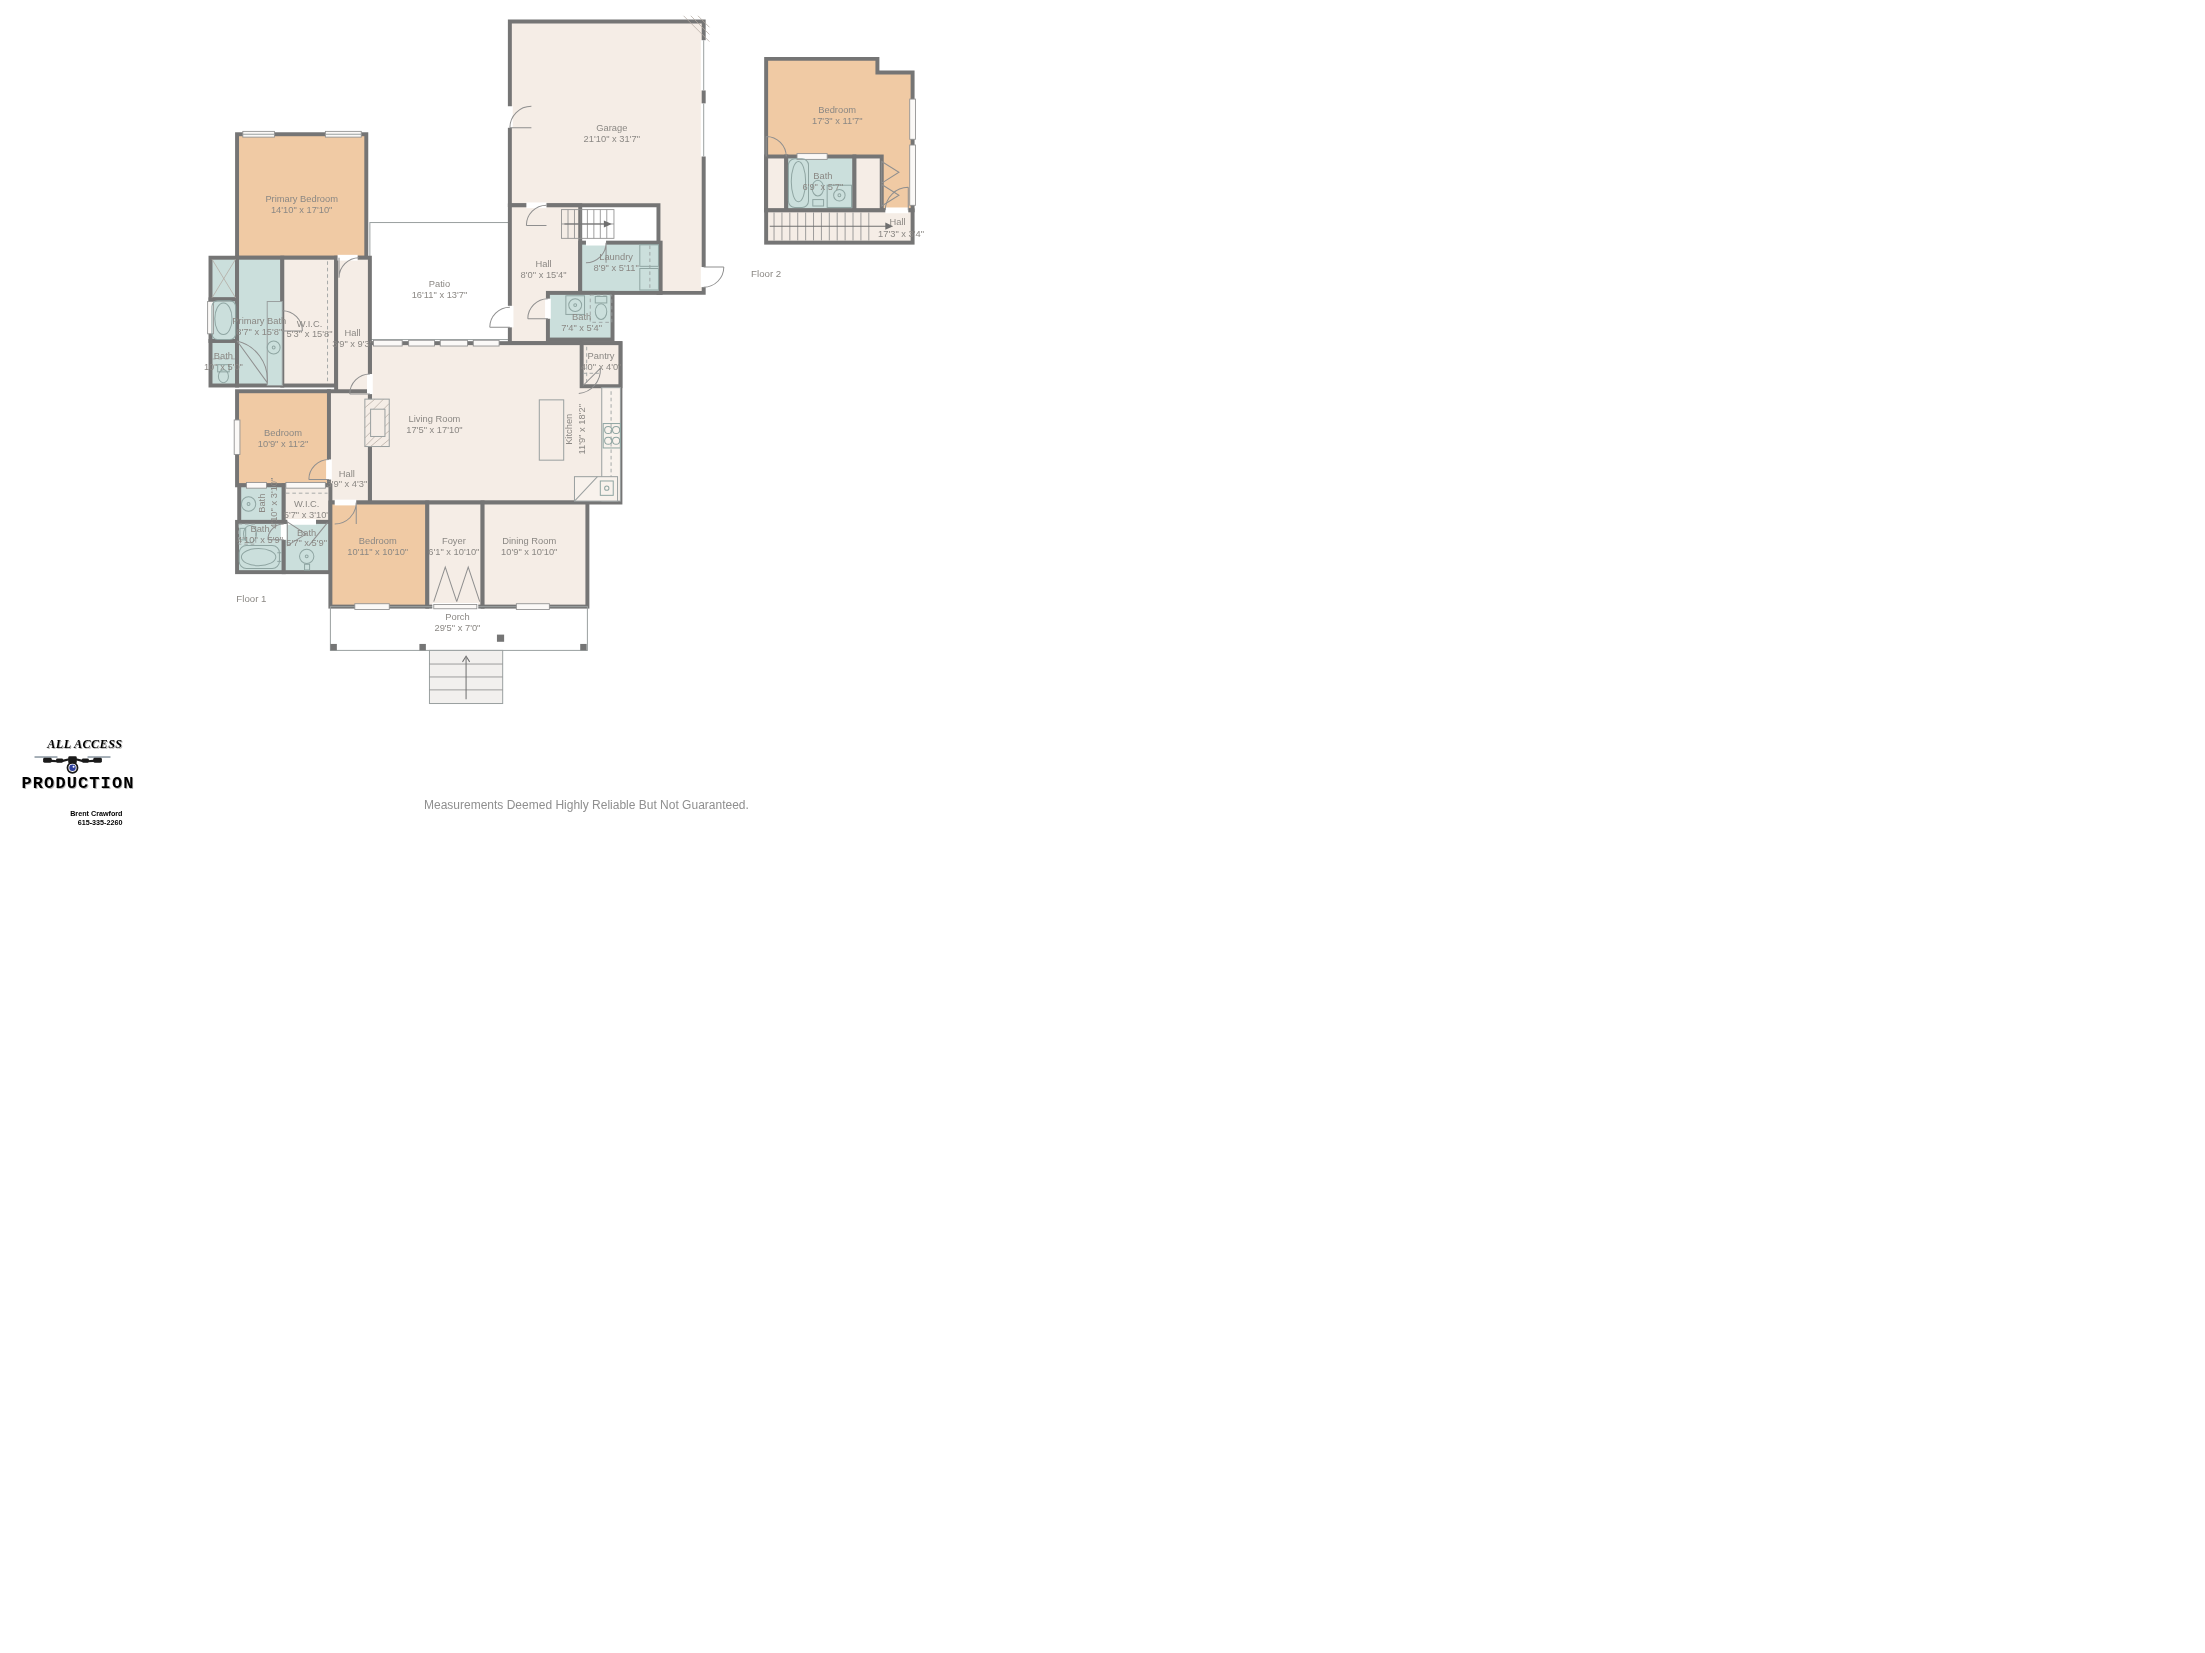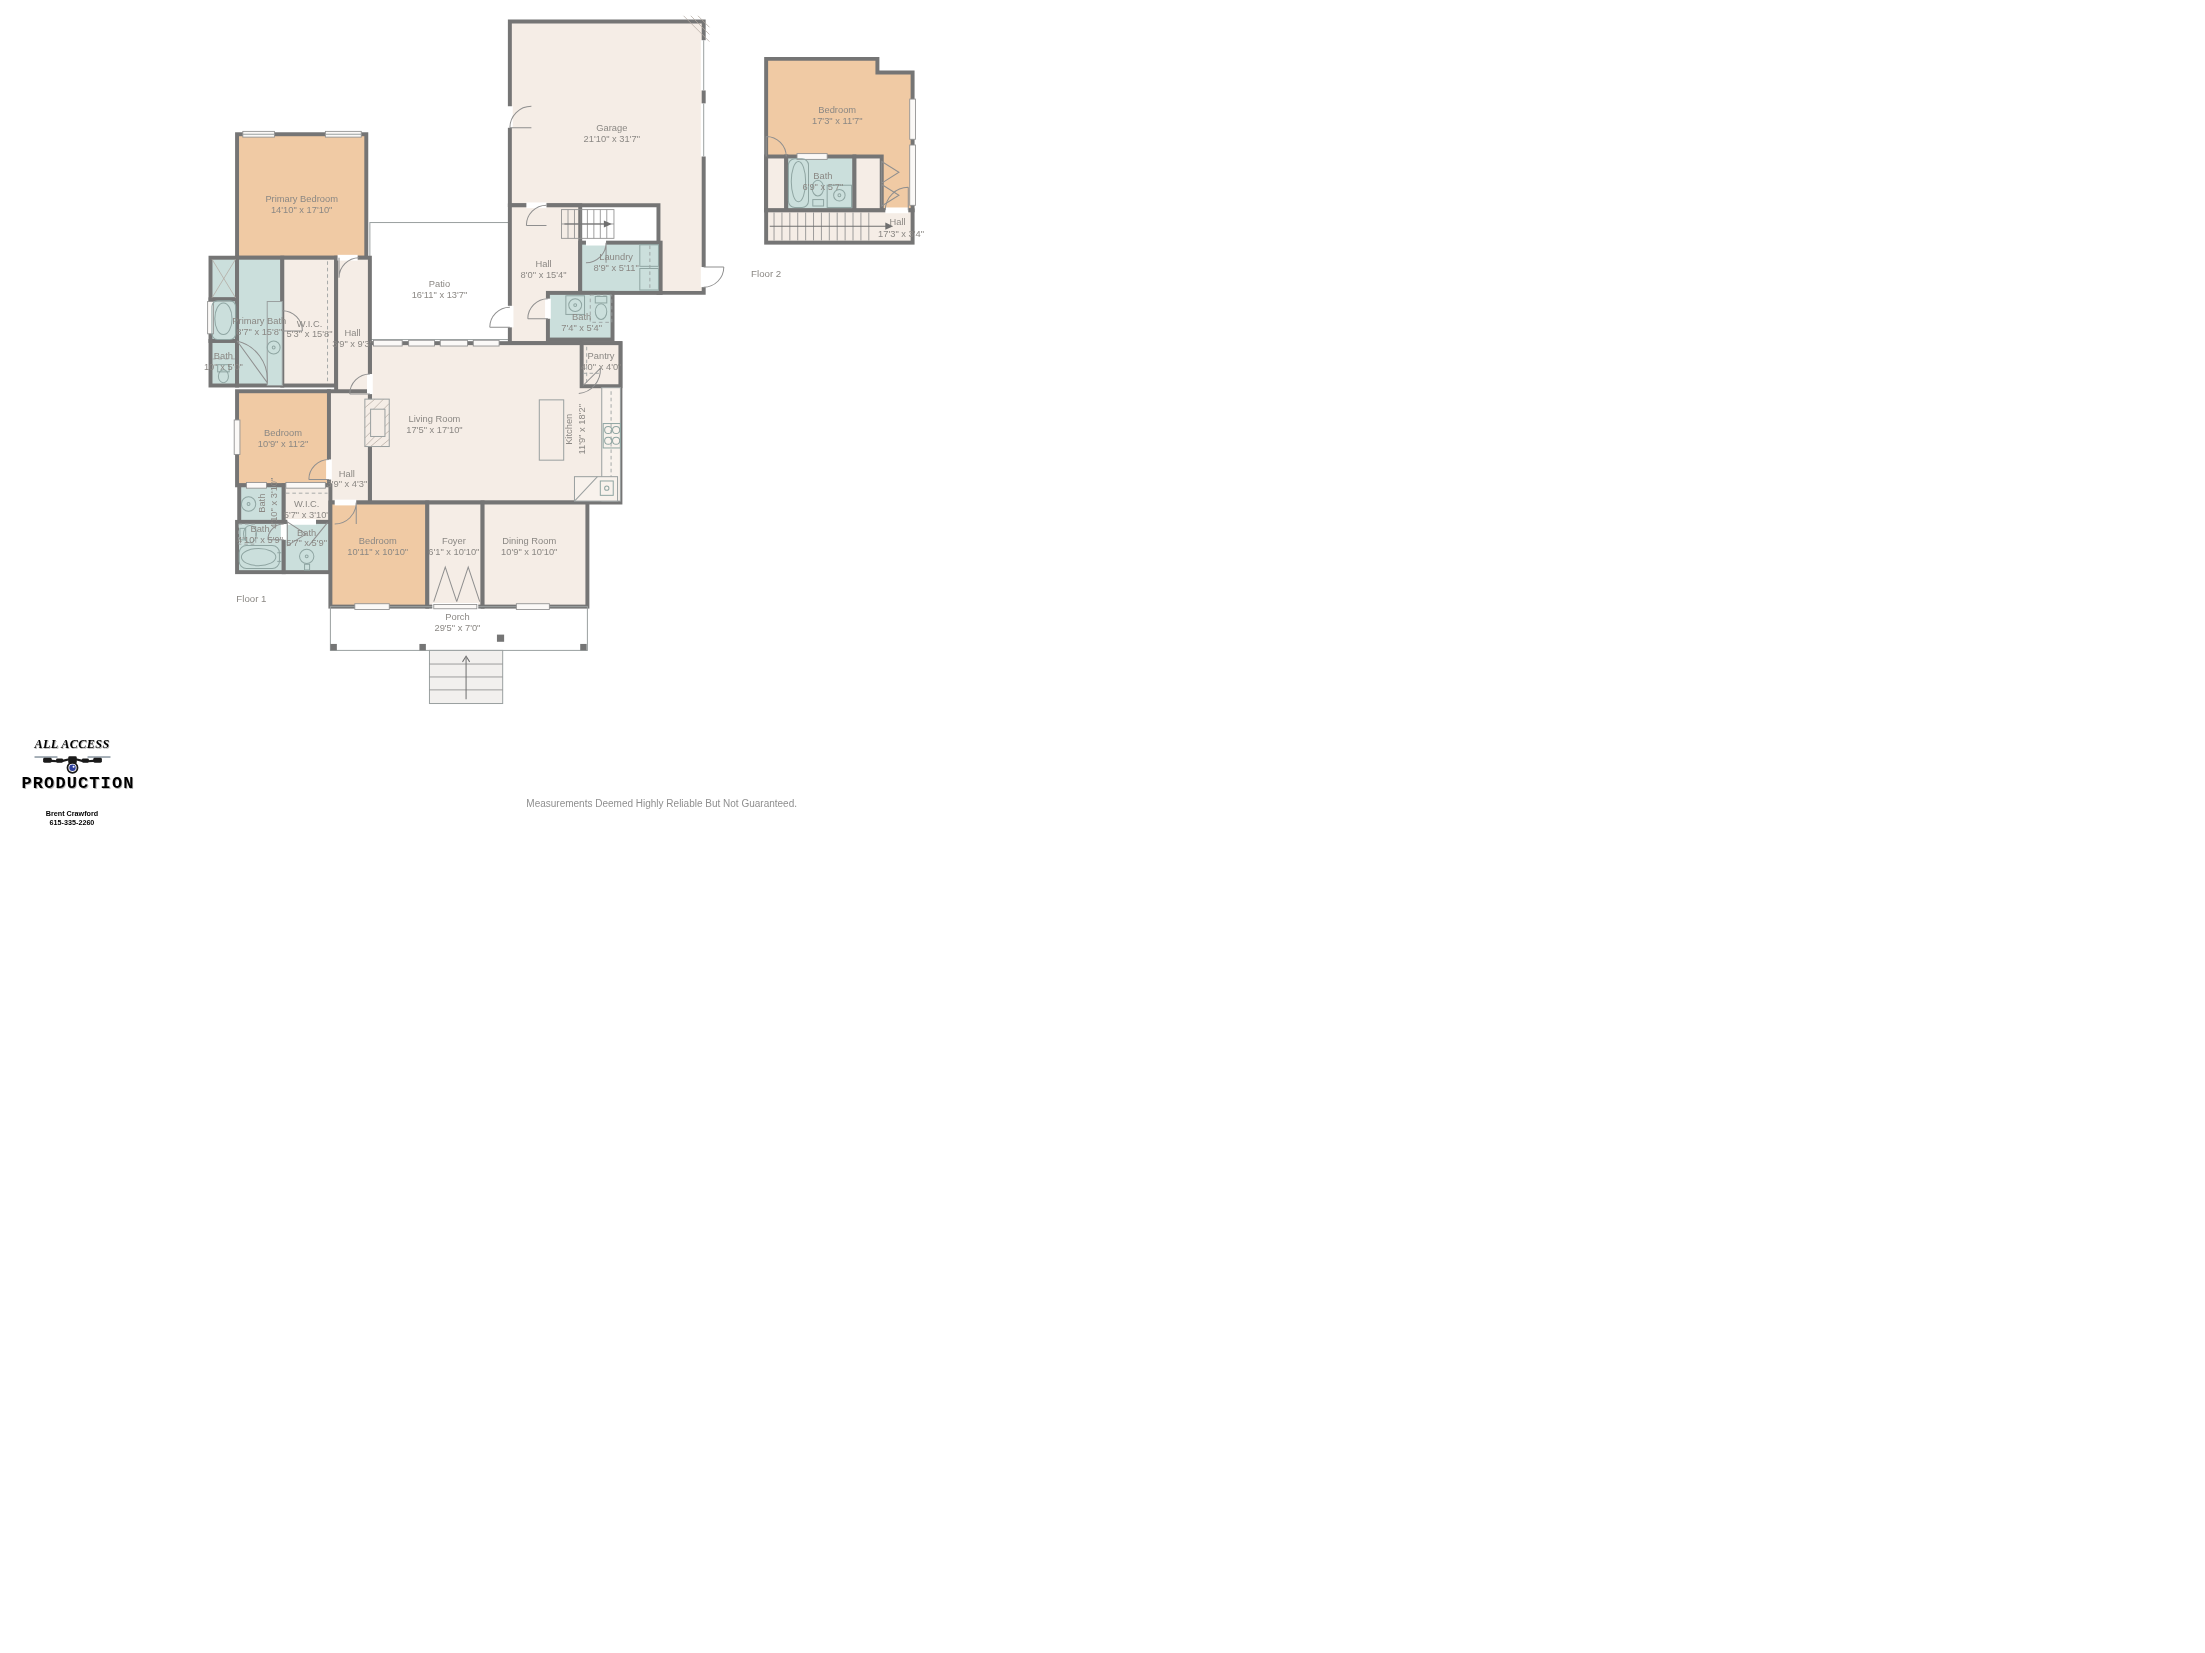--- a/index.html
+++ b/index.html
@@ -18,30 +18,30 @@
   .fixt{stroke:#8fa5a2;stroke-width:1.4;fill:none;}
   .dash{stroke:#9aa0a0;stroke-width:1.2;fill:none;stroke-dasharray:5 4;}
   .door{stroke:#8f8f8f;stroke-width:1.4;fill:none;}
   .gap{fill:#ffffff;}
   .win{fill:#fbf9f7;stroke:#8f8f8f;stroke-width:1.2;}
   .stair{stroke:#8f8f8f;stroke-width:1.2;fill:none;}
   .arrow{stroke:#6f6f6f;stroke-width:1.4;fill:none;}
   .arrowhead{fill:#6f6f6f;}
   .hatch{stroke:#b0a79e;stroke-width:1;}
   .floor-tag{font-size:13.5px;fill:#8b8884;}
-  .logo{position:absolute;left:21.5px;top:737px;width:101px;text-align:center;color:#000;}
+  .logo{position:absolute;left:21.5px;top:737px;width:101px;text-align:right;color:#000;}
   .logo-line1{font-family:"Liberation Serif",serif;font-style:italic;font-weight:900;
               font-size:12.2px;letter-spacing:0.4px;text-shadow:0.9px 0.9px 0 #b9b9b9;white-space:nowrap;}
   .logo-line2{font-family:Liberation Mono, monospace;font-weight:900;font-size:17px;
               letter-spacing:1.1px;text-shadow:0.9px 0.9px 0 #b9b9b9;white-space:nowrap;}
   .logo-name{font-weight:700;font-size:7.2px;margin-top:16px;}
   .logo-phone{font-weight:700;font-size:7.2px;}
   .logo-email{font-weight:700;font-size:6.8px;white-space:nowrap;}
-  .disclaimer{position:absolute;left:424px;top:798px;width:373px;text-align:right;
-              font-size:10px;color:#8f8f8f;}
+  .disclaimer{position:absolute;left:424px;top:798px;width:373px;text-align:left;
+              font-size:12px;color:#8f8f8f;}
 </style>
 </head>
 <body>
 
 <div id="canvas">
 <svg width="1103" height="827" viewBox="0 0 1536 1152">
 
   <g>
 
     <rect class="f-out thin" x="515" y="310" width="195" height="163"></rect>

